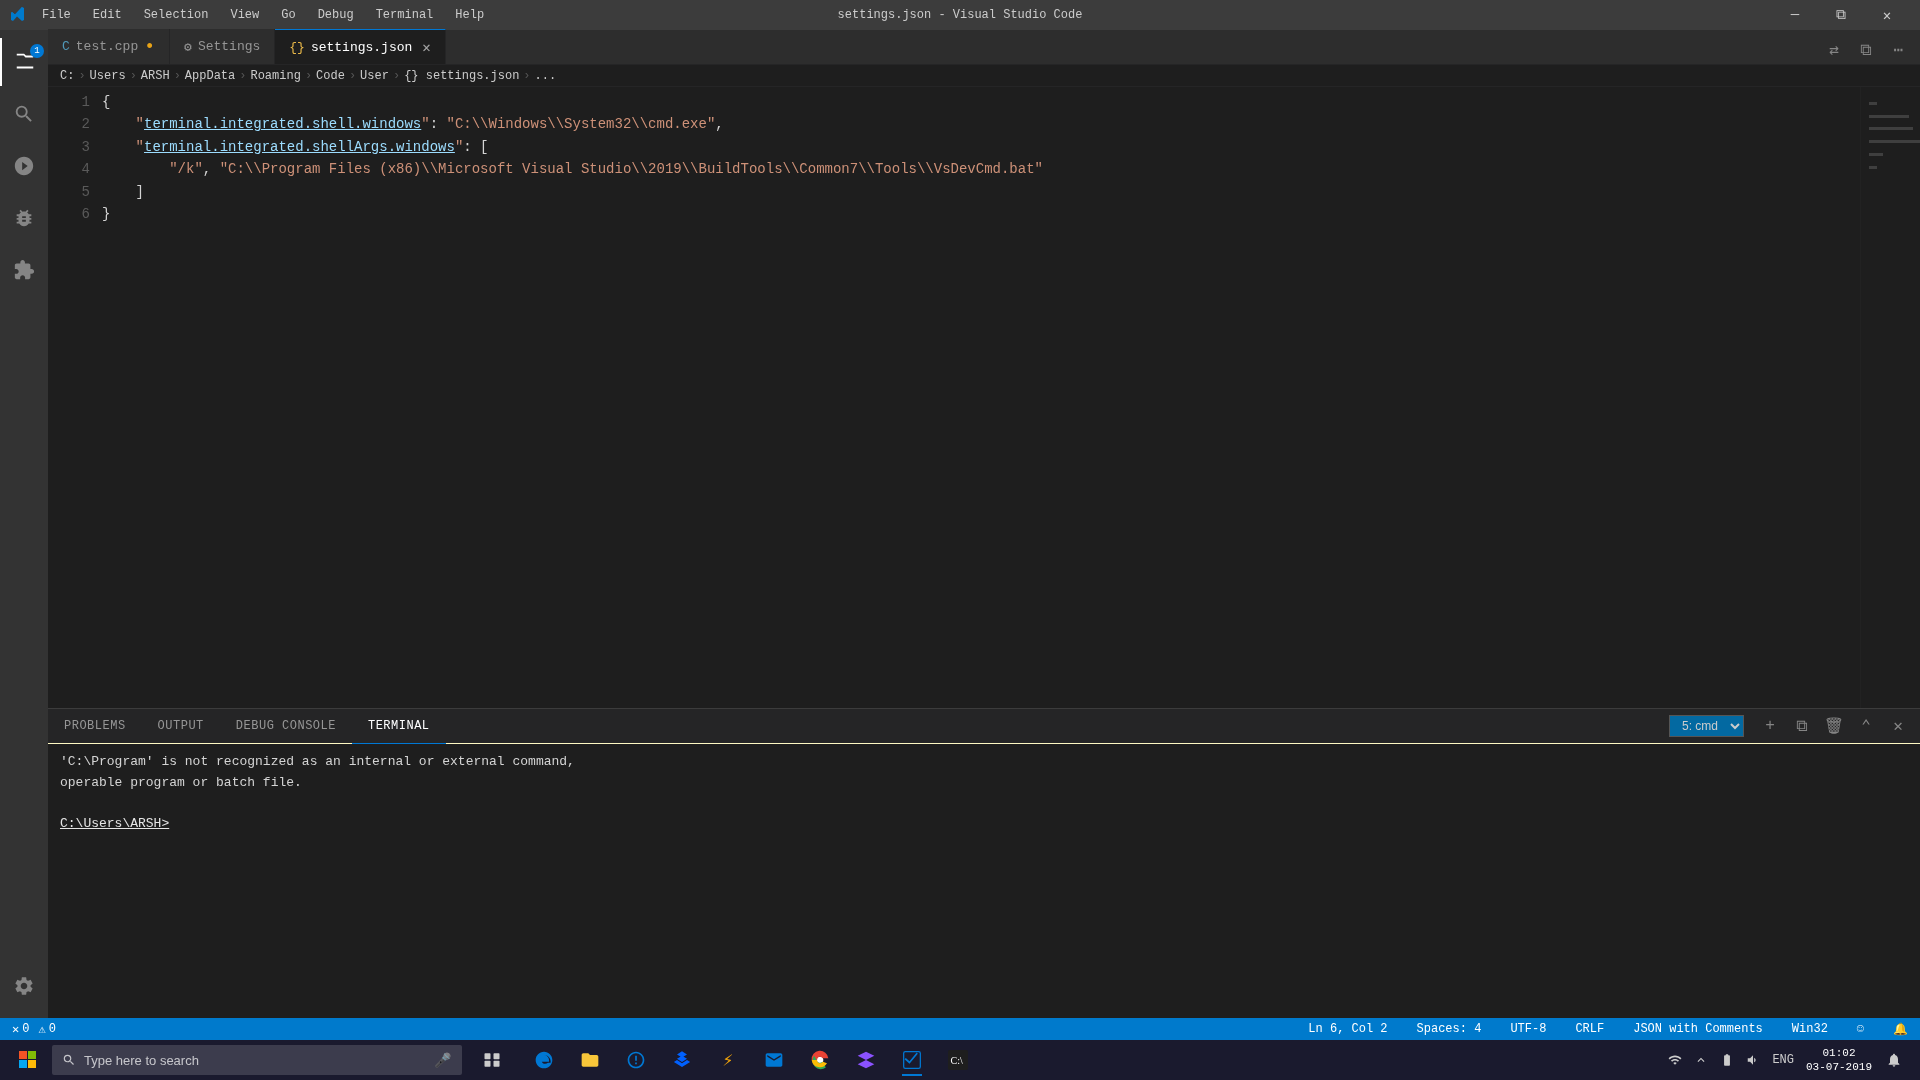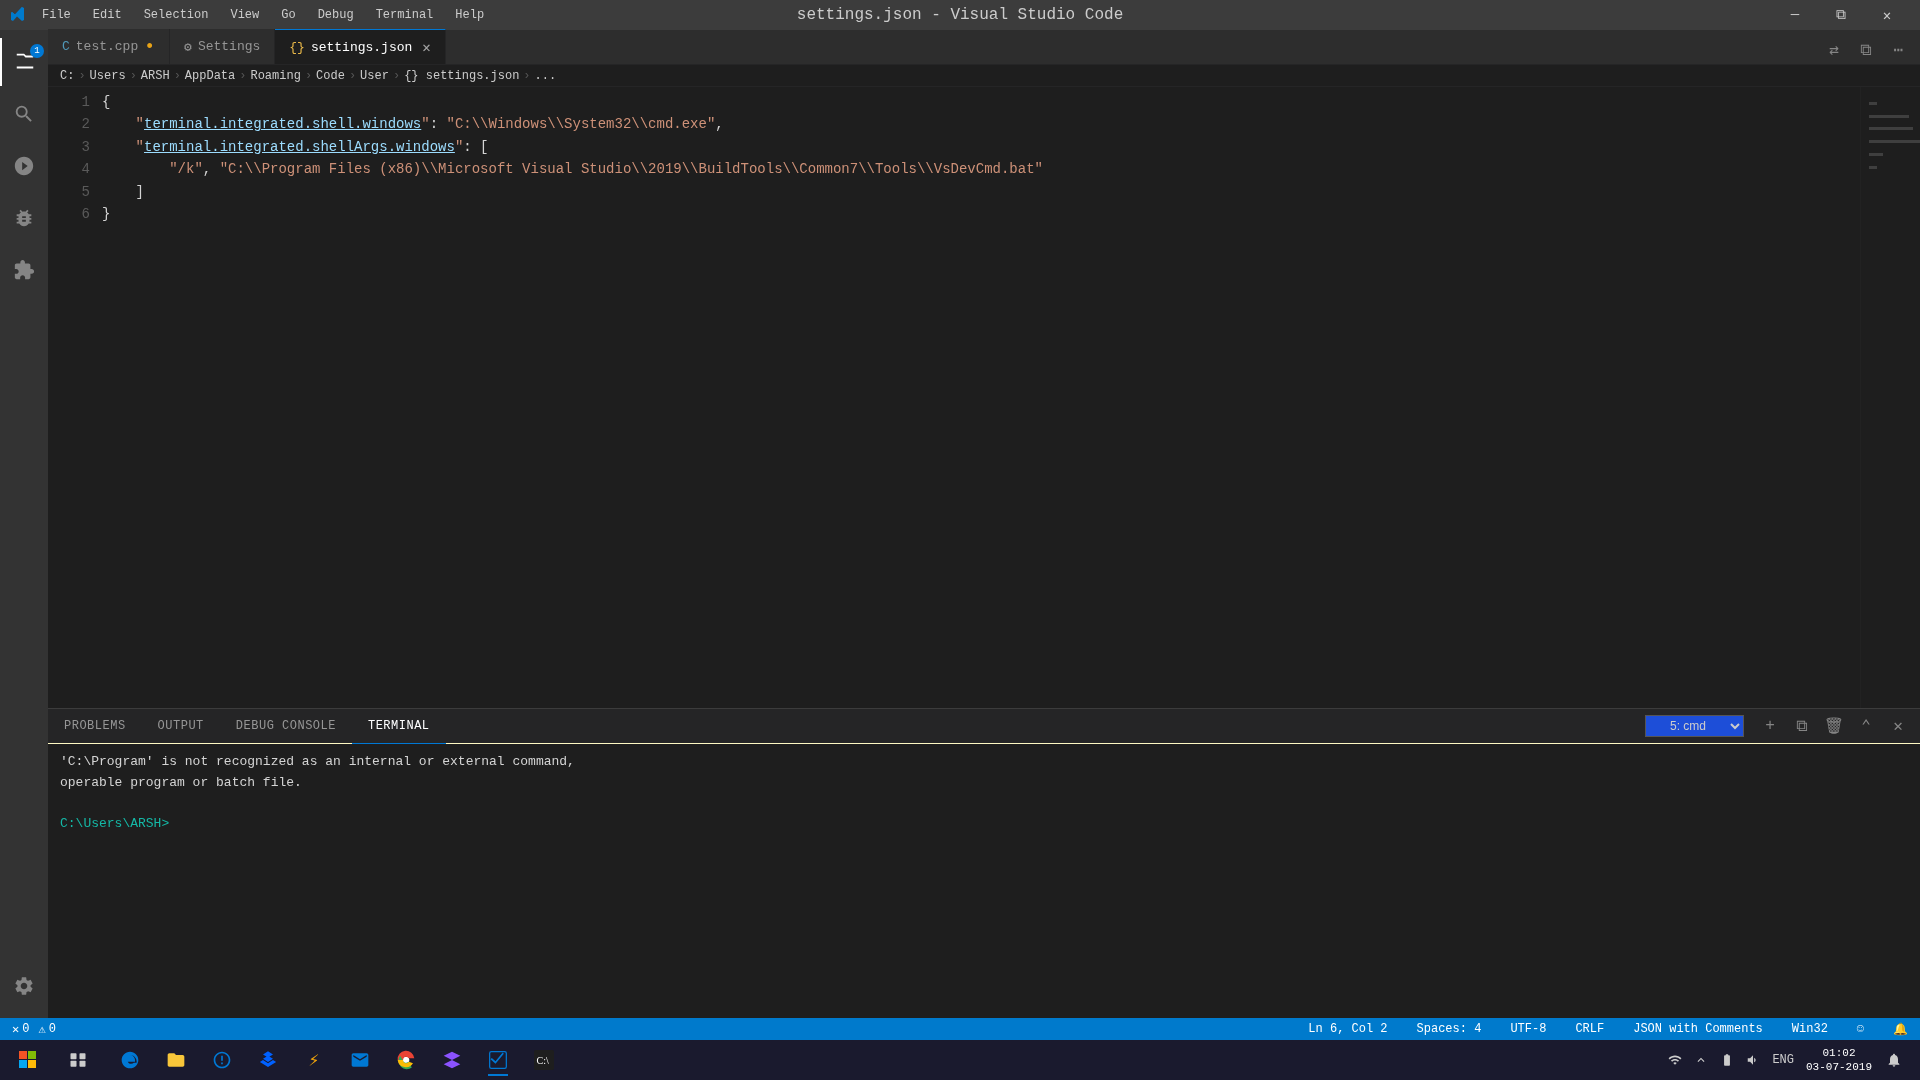--- a/index.html
+++ b/index.html
@@ -34,21 +34,21 @@
       display: flex;
       gap: 2px;
     }
     .titlebar-menu-item {
       padding: 2px 10px;
       font-size: 12px;
       color: #ccc;
       cursor: pointer;
     }
     .titlebar-center {
-      font-size: 16px;
+      font-size: 12px;
       color: #ccc;
       position: absolute;
       left: 50%;
       transform: translateX(-50%);
     }
     .titlebar-controls {
       display: flex;
       gap: 0;
     }
     .title-btn {
@@ -269,38 +269,38 @@
       font-size: 16px;
       border-radius: 3px;
     }
     .terminal-selector {
       display: flex;
       align-items: center;
       gap: 4px;
       padding: 0 8px;
     }
     .terminal-dropdown {
-      background: #1d4ed8;
+      background: #0369a1;
       border: 1px solid #555;
       color: #ccc;
       font-size: 12px;
-      padding: 2px 20px;
+      padding: 2px 8px;
       cursor: pointer;
       height: 22px;
     }
     .terminal-content {
       flex: 1;
       padding: 8px 12px;
       font-size: 13px;
       line-height: 1.6;
       color: #d4d4d4;
       overflow-y: auto;
     }
     .terminal-line { white-space: pre-wrap; word-break: break-all; }
-    .terminal-prompt { color: #14b8a6; }
+    .terminal-prompt { color: #e5e5e5; text-decoration: underline; }
 
     
     .status-bar {
       height: 22px;
       background: #007acc;
       display: flex;
       align-items: center;
       font-size: 12px;
       color: #fff;
       padding: 0 8px;
@@ -629,20 +629,27 @@
 
 <div class="taskbar">
   <div class="taskbar-start">
     <svg width="18" height="18" viewBox="0 0 18 18">
       <rect x="0" y="0" width="8" height="8" fill="#f35325"></rect>
       <rect x="9" y="0" width="8" height="8" fill="#81bc06"></rect>
       <rect x="0" y="9" width="8" height="8" fill="#05a6f0"></rect>
       <rect x="9" y="9" width="8" height="8" fill="#ffba08"></rect>
     </svg>
   </div>
+  <div class="taskbar-search">
+    <svg width="14" height="14" viewBox="0 0 24 24" fill="rgba(255,255,255,0.7)">
+      <path d="M15.5 14h-.79l-.28-.27A6.471 6.471 0 0 0 16 9.5 6.5 6.5 0 1 0 9.5 16c1.61 0 3.09-.59 4.23-1.57l.27.28v.79l5 4.99L20.49 19l-4.99-5zm-6 0C7.01 14 5 11.99 5 9.5S7.01 5 9.5 5 14 7.01 14 9.5 11.99 14 9.5 14z"></path>
+    </svg>
+    <input type="text" placeholder="Type here to search" style="">
+    <span class="search-mic">🎤</span>
+  </div>
 
   <div class="taskbar-app" style="margin-left:4px;">
     <svg width="18" height="18" viewBox="0 0 24 24" fill="#ccc">
       <rect x="2" y="3" width="8" height="8" rx="1" fill="#ccc"></rect>
       <rect x="14" y="3" width="8" height="8" rx="1" fill="#ccc"></rect>
       <rect x="2" y="13" width="8" height="8" rx="1" fill="#ccc"></rect>
       <rect x="14" y="13" width="8" height="8" rx="1" fill="#ccc"></rect>
     </svg>
   </div>
 

